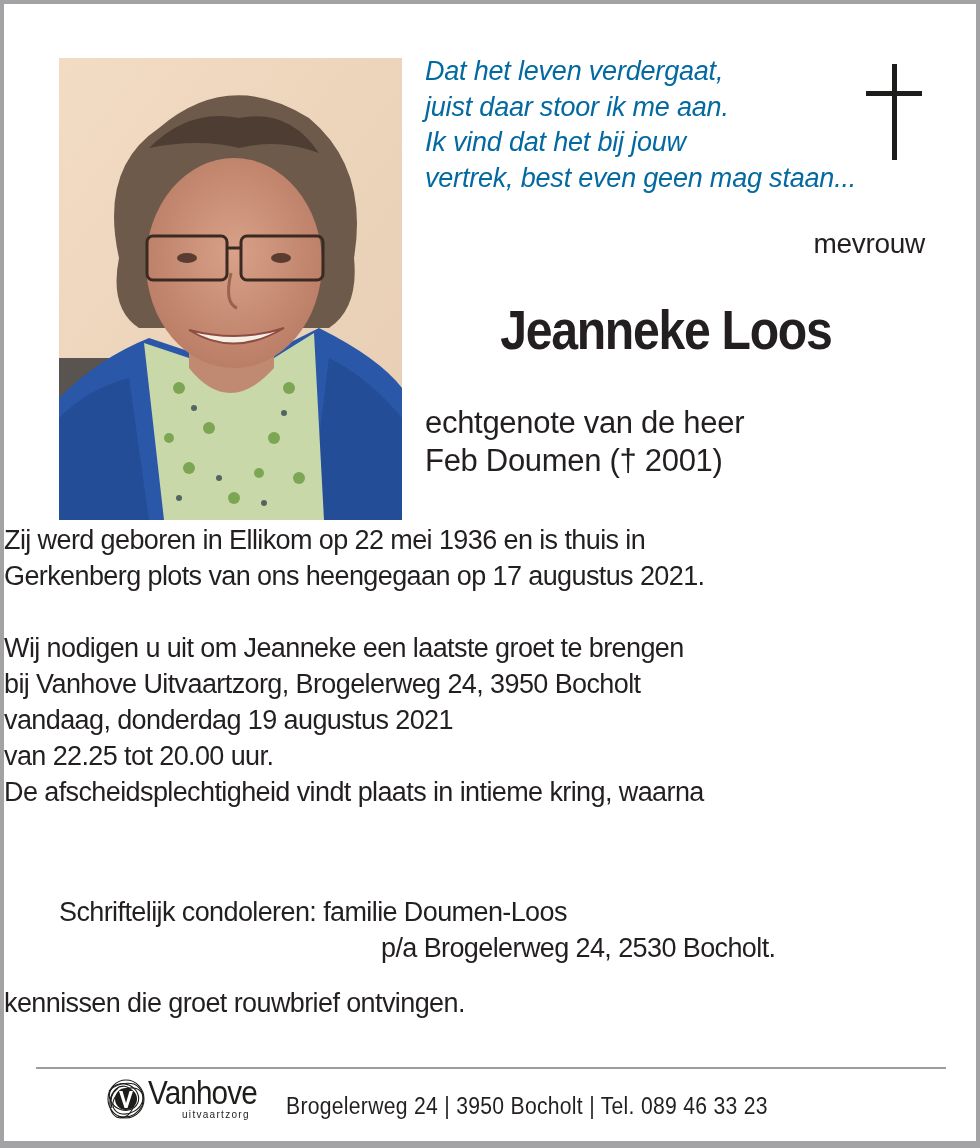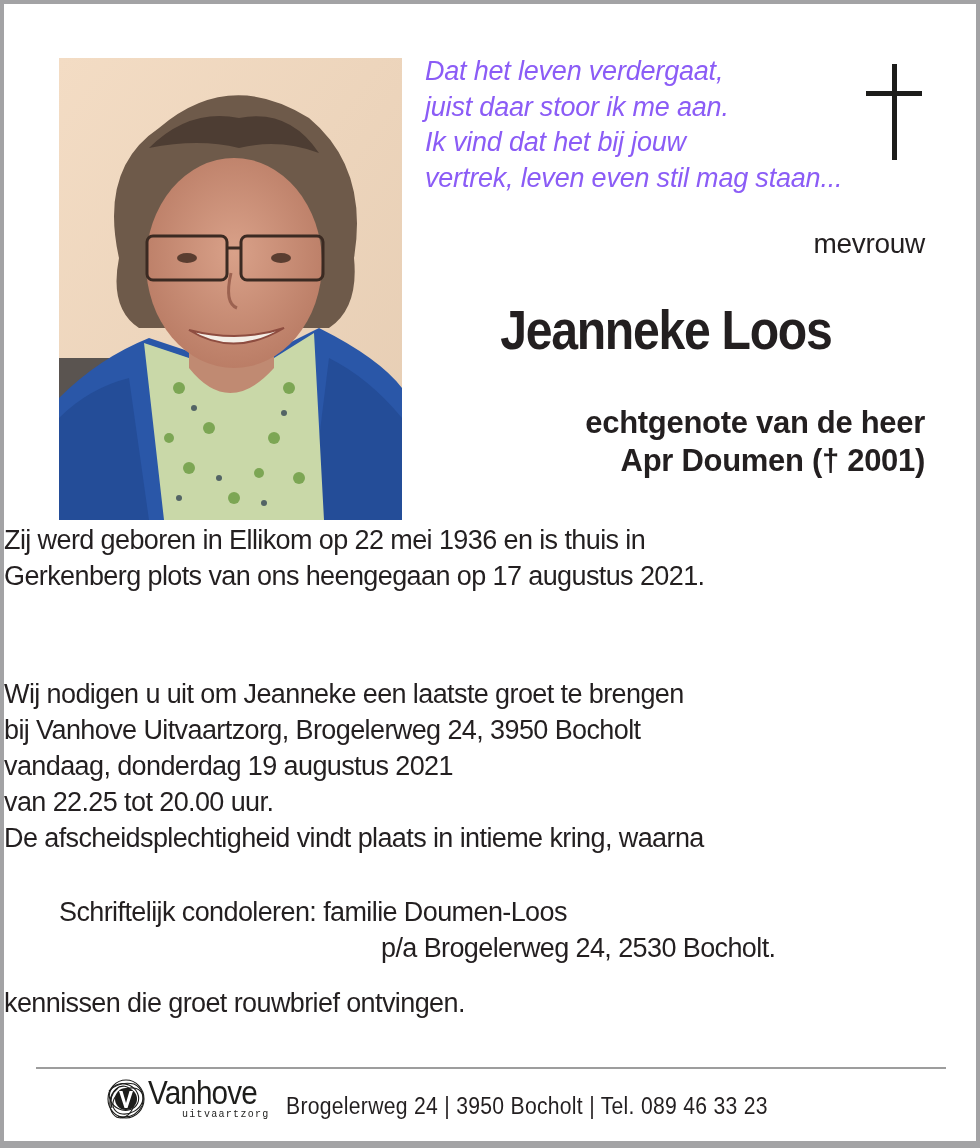--- a/index.html
+++ b/index.html
@@ -25,21 +25,21 @@
     background: #efd6bd;
   }
   .photo svg { display: block; }
   .poem {
     position: absolute;
     left: 421px; top: 50px;
     font-style: italic;
     font-size: 27px;
     line-height: 35.5px;
     letter-spacing: -0.2px;
-    color: #8b5cf6;
+    color: #0369a1;
   }
   .poem div { white-space: nowrap; }
   .cross {
     position: absolute;
     left: 862px; top: 60px;
     width: 56px; height: 96px;
   }
   .cross .v { position: absolute; left: 26px; top: 0; width: 5px; height: 96px; background: #1d1d1b; }
   .cross .h { position: absolute; left: 0; top: 27px; width: 56px; height: 5px; background: #1d1d1b; }
   .title-prefix {
@@ -55,36 +55,36 @@
     text-align: center;
     font-size: 56px;
     font-weight: bold;
     letter-spacing: -1.5px;
     transform: scaleX(0.86);
     transform-origin: left center;
   }
   .spouse {
     position: absolute;
     left: 421px; width: 500px; top: 400px;
-    text-align: right;
+    text-align: left;
     font-size: 31px;
-    font-weight: bold;
+    font-weight: normal;
     line-height: 38px;
     letter-spacing: -0.3px;
   }
   .body-block {
     position: absolute;
     left: 0; width: 972px;
     font-size: 27px;
     line-height: 36px;
     letter-spacing: -0.6px;
   }
   .body-block div { white-space: nowrap; }
   .birth { top: 518px; }
-  .invite { top: 626px; margin-top: 46px; }
+  .invite { top: 626px; }
   .condole {
     position: absolute;
     left: 55px; top: 874px;
     font-size: 27px;
     line-height: 36px;
     letter-spacing: -0.6px;
     margin-top: 16px;
   }
   .condole .l2 { padding-left: 322px; }
   .notice { top: 981px; }
@@ -109,21 +109,20 @@
     letter-spacing: -1px;
     color: #1d1d1b;
     transform: scaleX(0.9);
     transform-origin: left center;
   }
   .logo-sub {
     position: absolute; left: 78px; top: 33px;
     font-size: 10px;
     letter-spacing: 1.3px;
     color: #1d1d1b;
-    font-family: Liberation Mono, monospace;
   }
   .footer-address {
     position: absolute;
     left: 282px; top: 1089px;
     font-size: 23px;
     letter-spacing: 0.3px;
     color: #231f20;
     transform: scaleX(0.92);
     transform-origin: left center;
     white-space: nowrap;
@@ -189,33 +188,33 @@
 
       <path d="M172 215 Q165 245 178 250" fill="none" stroke="#9c6250" stroke-width="3"></path>
       <path d="M130 272 Q175 300 225 270 Q180 285 130 272 Z" fill="#f4eee6" stroke="#8e4d40" stroke-width="2"></path>
     </svg>
   </div>
 
   <div class="poem">
     <div>Dat het leven verdergaat,</div>
     <div>juist daar stoor ik me aan.</div>
     <div>Ik vind dat het bij jouw</div>
-    <div>vertrek, leven even stil mag staan...</div>
+    <div>vertrek, best even geen mag staan...</div>
   </div>
 
   <div class="cross">
     <div class="v"></div>
     <div class="h"></div>
   </div>
 
   <div class="title-prefix">mevrouw</div>
   <div class="name">Jeanneke Loos</div>
   <div class="spouse">
     <div>echtgenote van de heer</div>
-    <div>Apr Doumen († 2001)</div>
+    <div>Feb Doumen († 2001)</div>
   </div>
 
   <div class="body-block birth">
     <div>Zij werd geboren in Ellikom op 22 mei 1936 en is thuis in</div>
     <div>Gerkenberg plots van ons heengegaan op 17 augustus 2021.</div>
   </div>
 
   <div class="body-block invite">
     <div>Wij nodigen u uit om Jeanneke een laatste groet te brengen</div>
     <div>bij Vanhove Uitvaartzorg, Brogelerweg 24, 3950 Bocholt</div>

